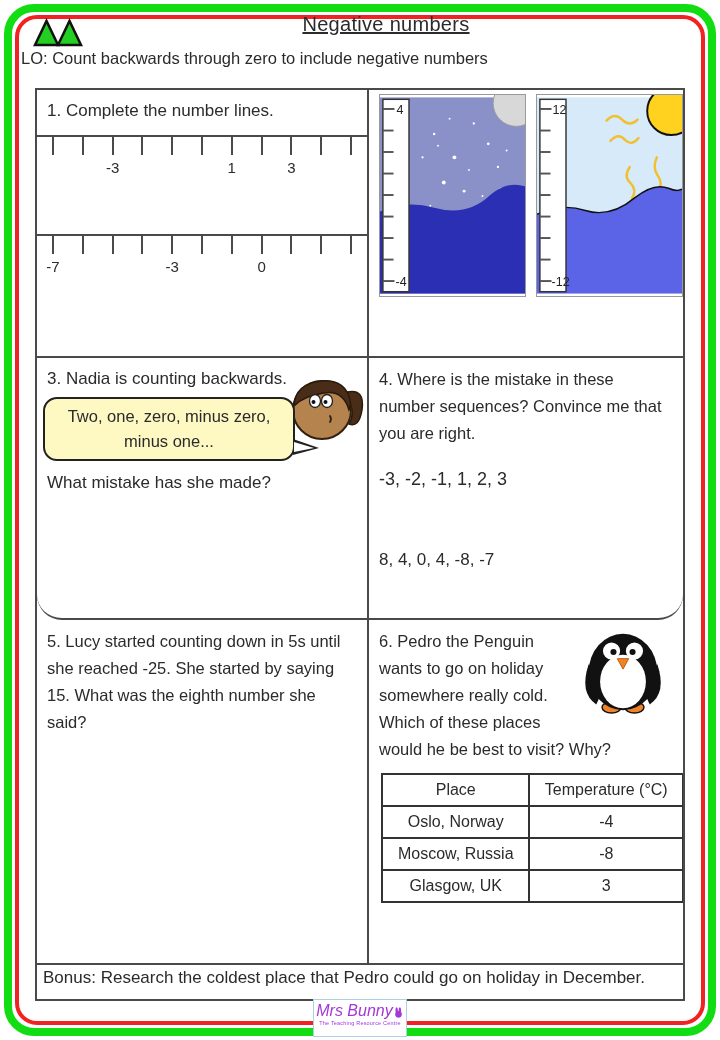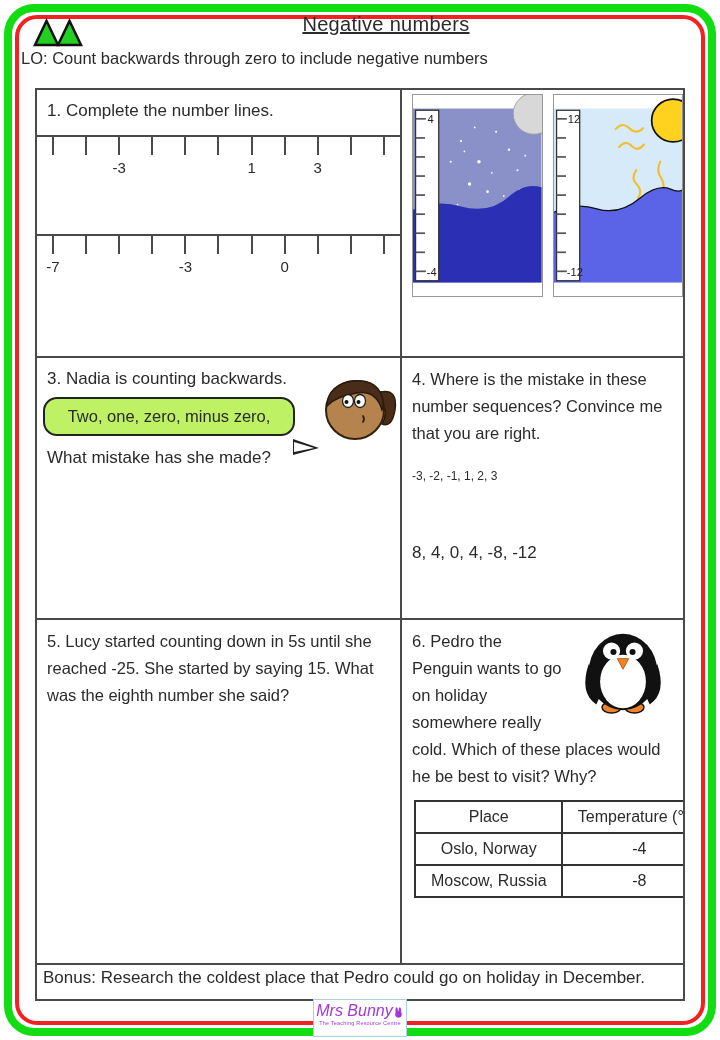--- a/index.html
+++ b/index.html
@@ -15,47 +15,47 @@
   .border-green{position:absolute;inset:4px;border:8px solid var(--border-green);border-radius:30px;}
   .border-red{position:absolute;inset:15px;border:4px solid var(--border-red);border-radius:22px;}
   .triangles{position:absolute;left:33px;top:17px;}
   .page-title{position:absolute;top:13px;left:12px;width:100%;text-align:center;font-size:20px;
               text-decoration:underline;letter-spacing:.3px;margin-left:14px;}
   .lo-line{position:absolute;top:49px;left:21px;font-size:16.5px;}
   .worksheet{position:absolute;left:35px;top:88px;width:650px;border:2px solid var(--grid-line);background:#fff;}
   .ws-row{display:flex;border-bottom:2px solid var(--grid-line);}
   .ws-row:last-child{border-bottom:none;}
   .cell{position:relative;overflow:hidden;}
-  .cell-left{width:365px;border-right:2px solid var(--grid-line);}
+  .cell-left{width:332px;border-right:2px solid var(--grid-line);}
   .cell-right{width:323px;flex:1;}
-  .row1{height:268px;}.row2{height:262px;}.row3{height:345px;}
+  .row1{height:268px;}.row2{height:262px;border-radius:25px;}.row3{height:345px;}
   .bonus-row{height:34px;}
   .cell-heading{padding:8px 10px 0 10px;font-size:17px;line-height:25px;}
   .cell-text{padding:8px 10px 0 10px;font-size:16.5px;line-height:27px;}
   
   .number-line{border-top:2px solid var(--grid-line);display:flex;justify-content:space-between;
                padding:0 15px;width:100%;}
   .nl-tick{width:2px;display:flex;flex-direction:column;align-items:center;}
   .nl-mark{width:2px;height:18px;background:var(--grid-line);}
   .nl-label{margin-top:4px;font-size:15px;white-space:nowrap;}
   
   .scenes{display:flex;gap:10px;padding:4px 0 0 10px;}
   .scene{border:1px solid #999;display:block;}
   
   .bubble-wrap{position:relative;margin:6px 10px 0 6px;}
   .bubble{border:2px solid #222;border-radius:14px;width:252px;padding:5px 1px;text-align:center;
-          font-size:16.5px;line-height:25px;background:#bef264;position:relative;z-index:2;}
+          font-size:16.5px;line-height:25px;background:#fef9c3;position:relative;z-index:2;}
   .bubble-tail{position:absolute;left:250px;top:42px;width:0;height:0;z-index:3;
                border-top:9px solid transparent;border-bottom:7px solid transparent;border-left:26px solid #222;}
   .bubble-tail::after{content:'';position:absolute;left:-25px;top:-6px;width:0;height:0;
                border-top:6px solid transparent;border-bottom:4px solid transparent;border-left:20px solid #fff;}
   .nadia-face{position:absolute;right:2px;top:14px;z-index:1;}
   .q3-question{padding:12px 10px 0 10px;font-size:17px;}
   
-  .sequence1{padding:22px 10px 0 10px;font-size:12px;}
+  .sequence1{padding:22px 10px 0 10px;font-size:18px;}
   .sequence2{padding:60px 10px 0 10px;font-size:17px;}
   
   .penguin{float:right;margin:2px 0 4px 6px;}
   .q6-table{border-collapse:collapse;margin:10px 10px 0 12px;width:303px;clear:both;}
   .q6-table td{border:2px solid #333;height:32px;text-align:center;font-size:16px;}
   .q6-table td:first-child{width:49%;margin-left:35px;}
   .bonus-text{padding:3px 6px;font-size:17px;}
   
   .logo-box{position:absolute;left:50%;transform:translateX(-50%);bottom:3px;width:94px;height:38px;
             background:#fff;border:1px solid #aed0e4;z-index:5;text-align:center;padding-top:2px;}
@@ -258,29 +258,30 @@
         <path d="M5,34 Q6,12 32,9 Q56,7 61,28 Q62,34 60,38 Q54,18 35,21 Q14,24 5,34 Z" fill="var(--hair)" stroke="#2a1a0c" stroke-width="1.5"></path>
         <ellipse cx="26" cy="29" rx="5.5" ry="6.5" fill="#fff" stroke="#222" stroke-width="1.3"></ellipse>
         <ellipse cx="38" cy="29" rx="5.5" ry="6.5" fill="#fff" stroke="#222" stroke-width="1.3"></ellipse>
         <circle cx="24.5" cy="30" r="2" fill="#111"></circle>
           <circle cx="36.5" cy="30" r="2" fill="#111"></circle>
         <path d="M41,44 q2,3 0,6" fill="none" stroke="#33210f" stroke-width="1.8" stroke-linecap="round"></path>
       </svg>
       <div class="bubble-wrap">
         <div class="bubble">
           <div>Two, one, zero, minus zero,</div>
+          <div>minus one...</div>
         </div>
         <div class="bubble-tail"></div>
       </div>
       <div class="q3-question">What mistake has she made?</div>
     </div>
     <div class="cell cell-right">
       <div class="cell-text">4. Where is the mistake in these number sequences? Convince me that you are right.</div>
       <div class="sequence1">-3, -2, -1, 1, 2, 3</div>
-      <div class="sequence2">8, 4, 0, 4, -8, -12</div>
+      <div class="sequence2">8, 4, 0, 4, -8, -7</div>
     </div>
   </div>
 
   <div class="ws-row row3">
     <div class="cell cell-left">
       <div class="cell-text">5. Lucy started counting down in 5s until she reached -25. She started by saying 15. What was the eighth number she said?</div>
     </div>
     <div class="cell cell-right">
       <div class="cell-text">
         <svg class="penguin" width="100" height="84" viewBox="0 0 100 88">
@@ -305,20 +306,24 @@
             <td>Temperature (°C)</td>
           </tr>
           <tr>
             <td>Oslo, Norway</td>
             <td>-4</td>
           </tr>
           <tr>
             <td>Moscow, Russia</td>
             <td>-8</td>
           </tr>
+          <tr>
+            <td>Glasgow, UK</td>
+            <td>3</td>
+          </tr>
         </tbody>
       </table>
     </div>
   </div>
 
   <div class="ws-row bonus-row">
     <div class="bonus-text">Bonus: Research the coldest place that Pedro could go on holiday in December.</div>
   </div>
 </div>
 

